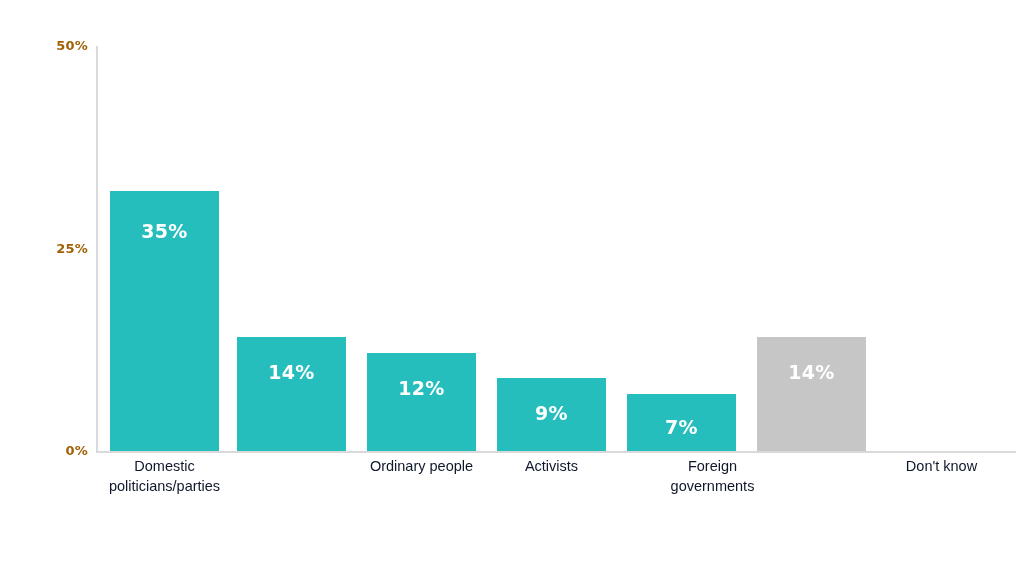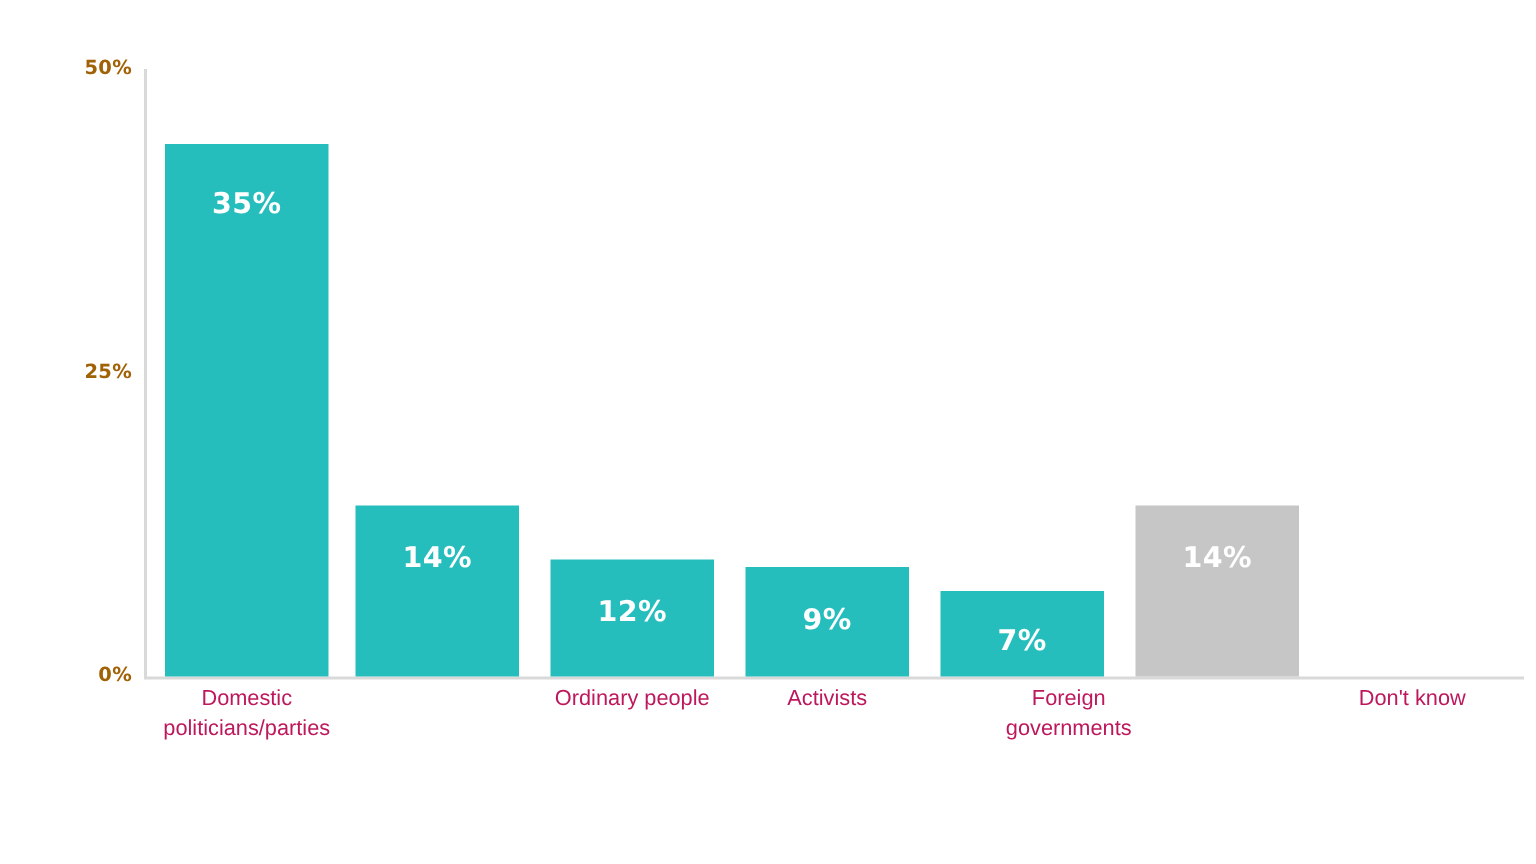--- a/index.html
+++ b/index.html
@@ -85,21 +85,21 @@
     white-space: nowrap;
   }
 
   
   .cat-label {
     position: absolute;
     top: 456px;
     text-align: center;
     font-family: "Liberation Sans", sans-serif;
     font-size: 14.5px;
-    color: #be185d;
+    color: #0f172a;
     line-height: 20px;
     white-space: pre-line;
   }
 </style>
 </head>
 <body>
 
 <div id="chart-root">
 
   <div class="y-axis-line"></div>
@@ -109,29 +109,29 @@
   </div>
   <div class="y-tick-wrap" style="top:242px;">
     <span class="y-tick-label">25%</span>
   </div>
   <div class="y-tick-wrap" style="top:444px;">
     <span class="y-tick-label">0%</span>
   </div>
 
   <div class="x-axis-line"></div>
 
-  <div class="bar teal" style="left:110px; width:109px; height:355px;">
+  <div class="bar teal" style="left:110px; width:109px; height:260px;">
     <span class="bar-value" style="top:29px;">35%</span>
   </div>
 
   <div class="bar teal" style="left:237px; width:109px; height:114px;">
     <span class="bar-value" style="top:24px;">14%</span>
   </div>
 
-  <div class="bar teal" style="left:367px; width:109px; height:78px;">
+  <div class="bar teal" style="left:367px; width:109px; height:98px;">
     <span class="bar-value" style="top:24px;">12%</span>
   </div>
 
   <div class="bar teal" style="left:497px; width:109px; height:73px;">
     <span class="bar-value" style="top:24px;">9%</span>
   </div>
 
   <div class="bar teal" style="left:627px; width:109px; height:57px;">
     <span class="bar-value" style="top:22px;">7%</span>
   </div>

